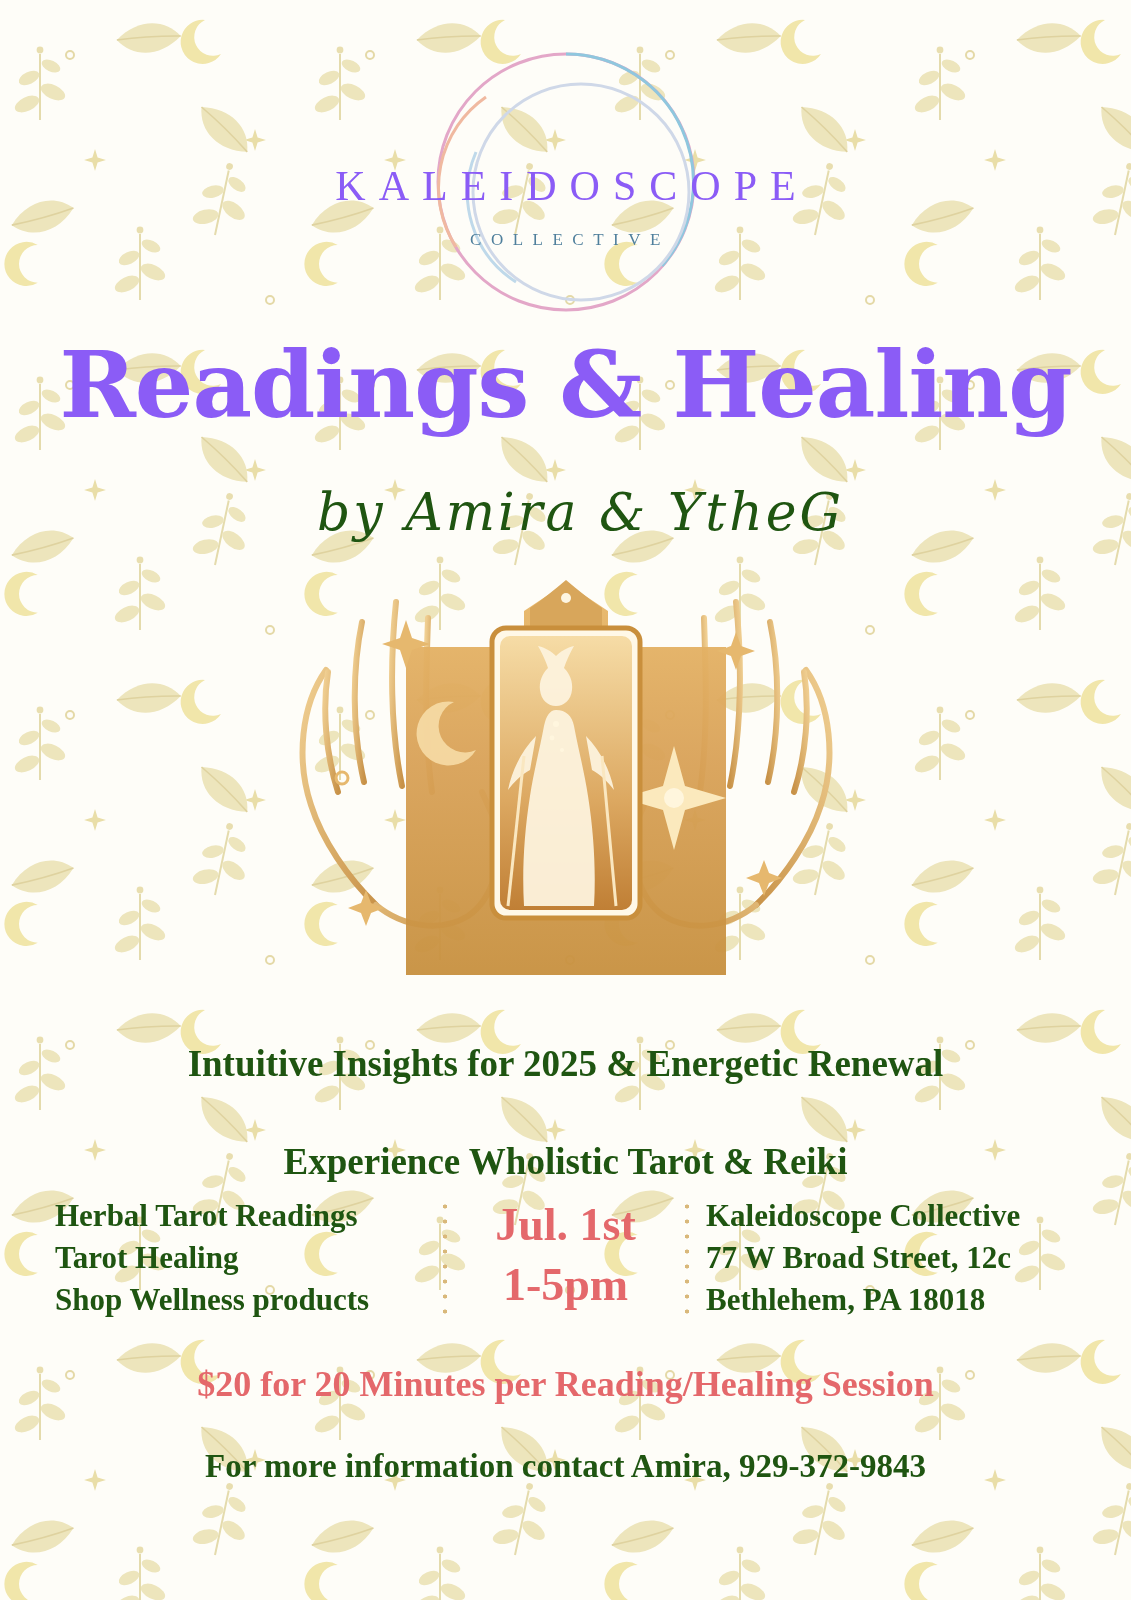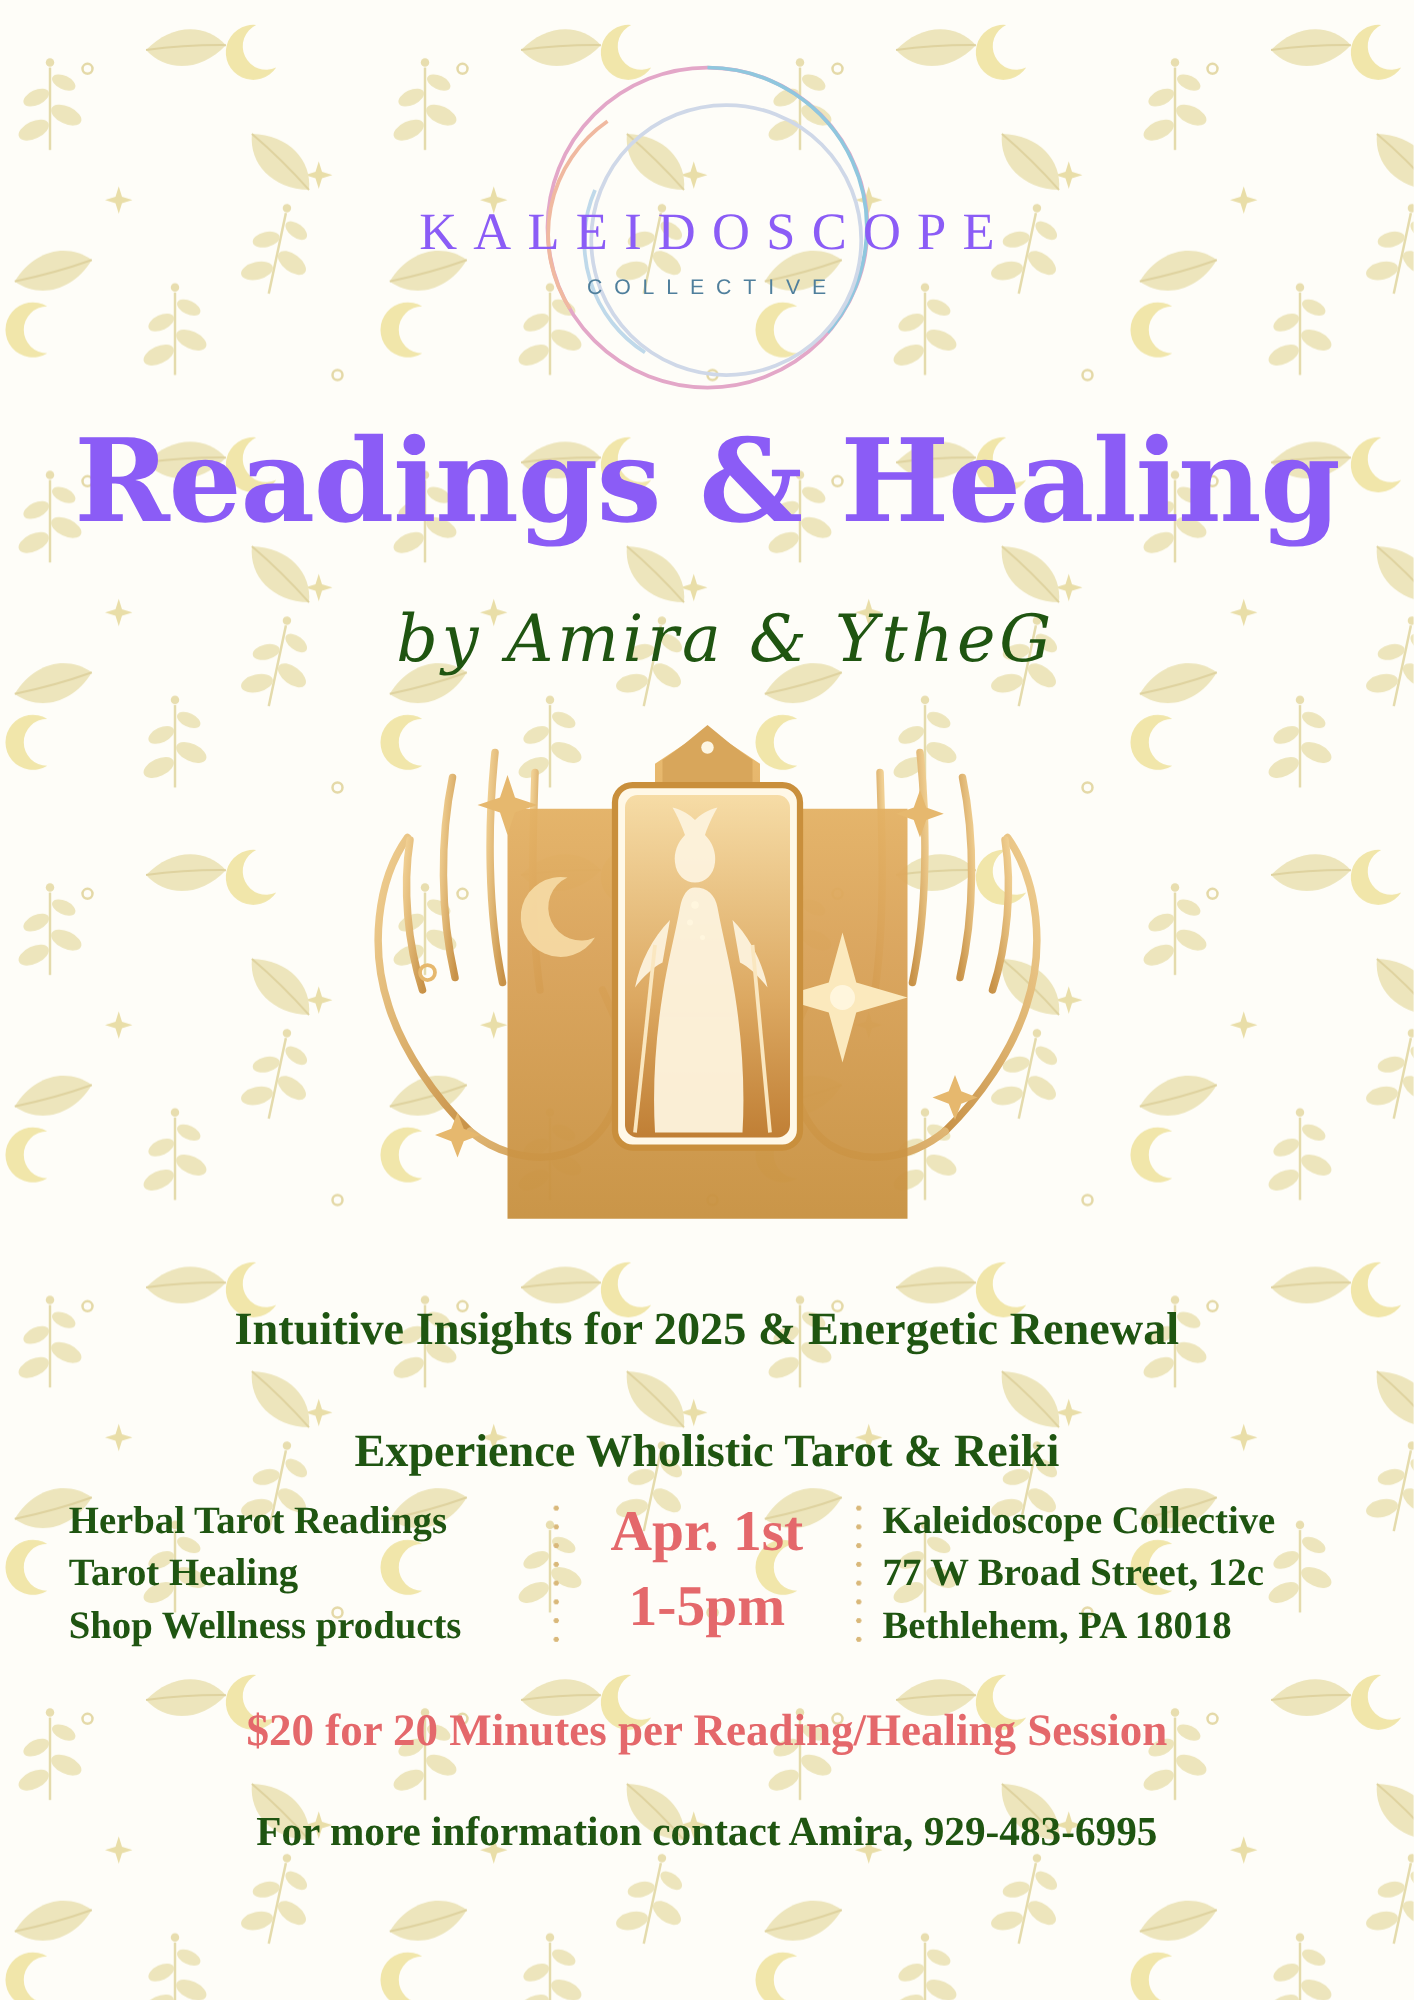--- a/index.html
+++ b/index.html
@@ -66,25 +66,25 @@
   }
   .logo-main {
     font-family: Liberation Serif, serif;
     font-size: 42px;
     letter-spacing: 13px;
     color: #8b5cf6;
     font-weight: 400;
     text-indent: 13px;
   }
   .logo-sub {
-    font-family: Liberation Sans, sans-serif;
+    font-family: Liberation Serif, serif;
     font-size: 17px;
     letter-spacing: 9.5px;
     color: #4f7f9c;
-    margin-top: 10px;
+    margin-top: 20px;
     text-indent: 9px;
   }
 
   
   .headline {
     position: absolute;
     top: 339px;
     left: 0;
     width: 100%;
     text-align: center;
@@ -349,30 +349,30 @@
     <div class="info-row">
       <div class="col-services">
         <div>Herbal Tarot Readings</div>
         <div>Tarot Healing</div>
         <div>Shop Wellness products</div>
       </div>
 
       <div class="dotline"></div>
 
       <div class="col-when">
-        <div>Apr. 1st</div>
+        <div>Jul. 1st</div>
         <div>1-5pm</div>
       </div>
 
       <div class="dotline"></div>
 
       <div class="col-where">
         <div>Kaleidoscope Collective</div>
         <div>77 W Broad Street, 12c</div>
         <div>Bethlehem, PA 18018</div>
       </div>
     </div>
 
     <div class="price">$20 for 20 Minutes per Reading/Healing Session</div>
-    <div class="contact">For more information contact Amira, 929-483-6995</div>
+    <div class="contact">For more information contact Amira, 929-372-9843</div>
 
   </div>
 </div>
 
 </body></html>

